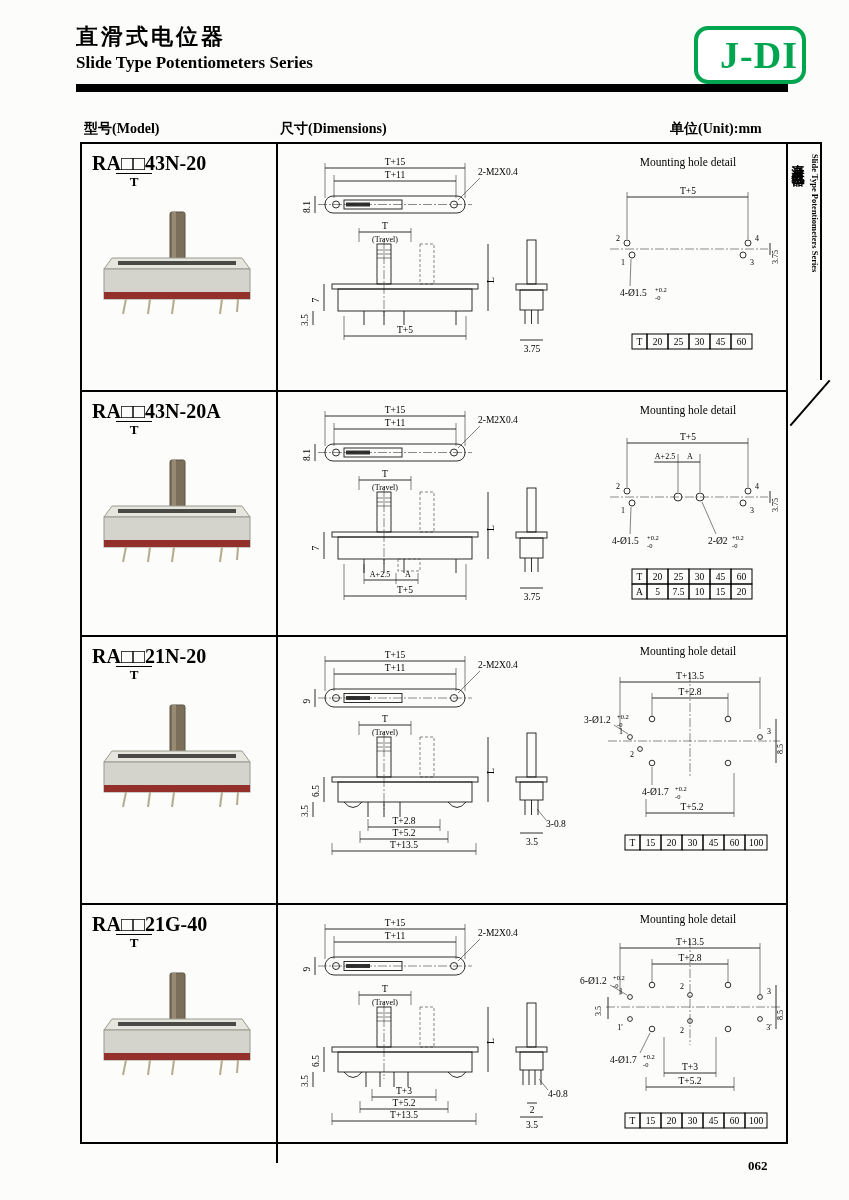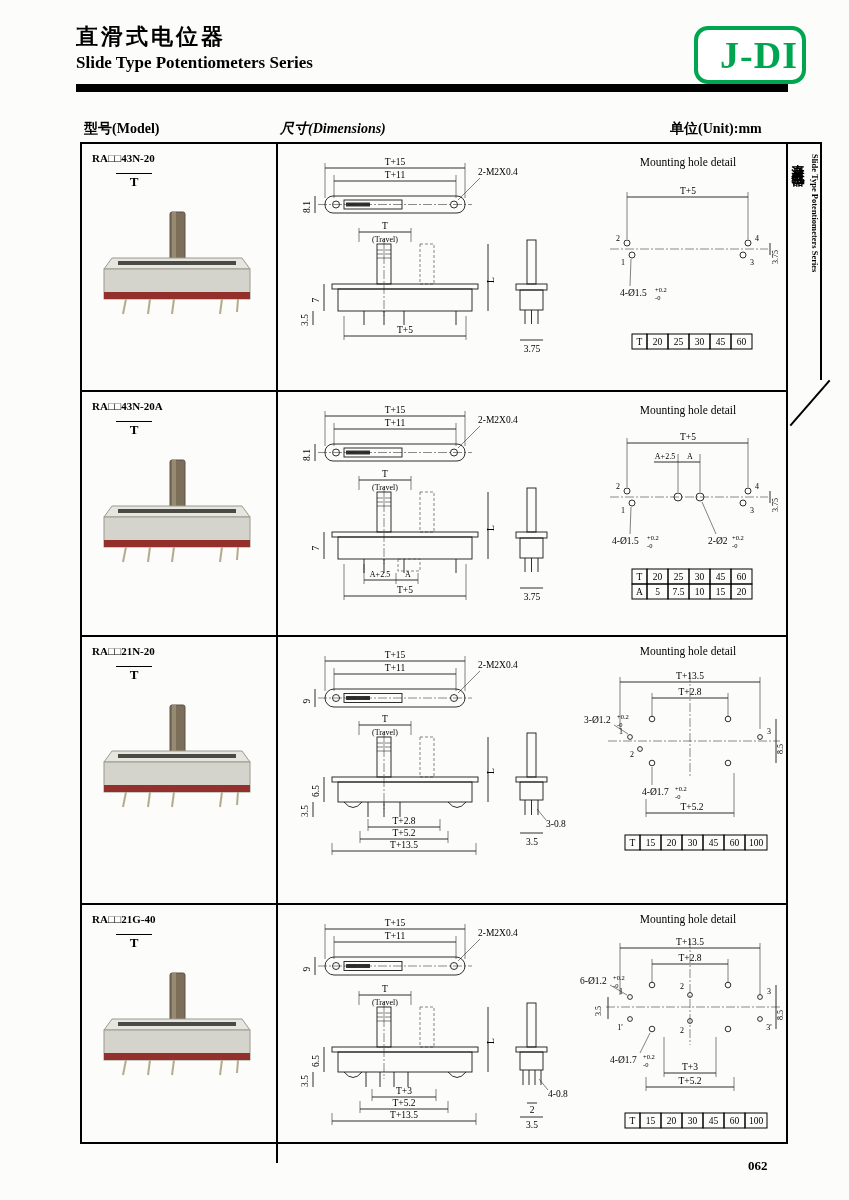--- a/index.html
+++ b/index.html
@@ -10,28 +10,28 @@
   .title-cn { position:absolute; left:76px; top:22px; font-size:22px; font-weight:bold;
               letter-spacing:3px; font-family:"Liberation Sans", sans-serif; }
   .title-en { position:absolute; left:76px; top:53px; font-size:17px; font-weight:bold; }
   .title-bar { position:absolute; left:76px; top:84px; width:712px; height:8px; background:#000; }
   .logo { position:absolute; left:694px; top:26px; width:112px; height:58px; border:4px solid #00a550;
           border-radius:14px; display:flex; align-items:center; justify-content:center; background:#fff;padding-left:18px; }
   .logo span { color:#00a550; font-size:38px; font-weight:bold; letter-spacing:1px; }
 
   .col-heads { position:absolute; top:120px; left:0; width:100%; font-size:14px; font-weight:bold; }
   .ch-model { position:absolute; left:84px; }
-  .ch-dim { position:absolute; left:280px;font-style:italic; }
+  .ch-dim { position:absolute; left:280px; }
   .ch-unit { position:absolute; left:670px; }
 
   .frame { position:absolute; left:80px; top:142px; width:708px; height:1002px; border:2px solid #000; }
   .row { position:relative; width:100%; border-bottom:2px solid #000; }
   .row.last { border-bottom:none; }
   .model-cell { position:absolute; left:0; top:0; width:196px; height:100%; border-right:2px solid #000; }
-  .model-name { position:absolute; left:10px; top:8px; font-size:11px; font-weight:bold; white-space:nowrap; }
+  .model-name { position:absolute; left:10px; top:8px; font-size:20px; font-weight:bold; white-space:nowrap; }
   .model-frac { position:absolute; left:34px; top:29px; width:36px; border-top:1.5px solid #000;
                 text-align:center; font-size:13px; font-weight:bold; }
   .pot-photo { position:absolute; left:10px; top:62px; }
   .drawing { position:absolute; left:198px; top:0; }
 
   .drawing .ln   { stroke:#1a1a1a; stroke-width:0.9; fill:none; }
   .drawing .thin { stroke:#1a1a1a; stroke-width:0.55; fill:none; }
   .drawing .cl   { stroke:#1a1a1a; stroke-width:0.5; stroke-dasharray:9 2 2 2; fill:none; }
   .drawing .dash { stroke:#555; stroke-width:0.7; stroke-dasharray:3 2; fill:none; }
   .drawing text  { font:9.5px "Liberation Serif", serif; fill:#000; text-anchor:middle; }

